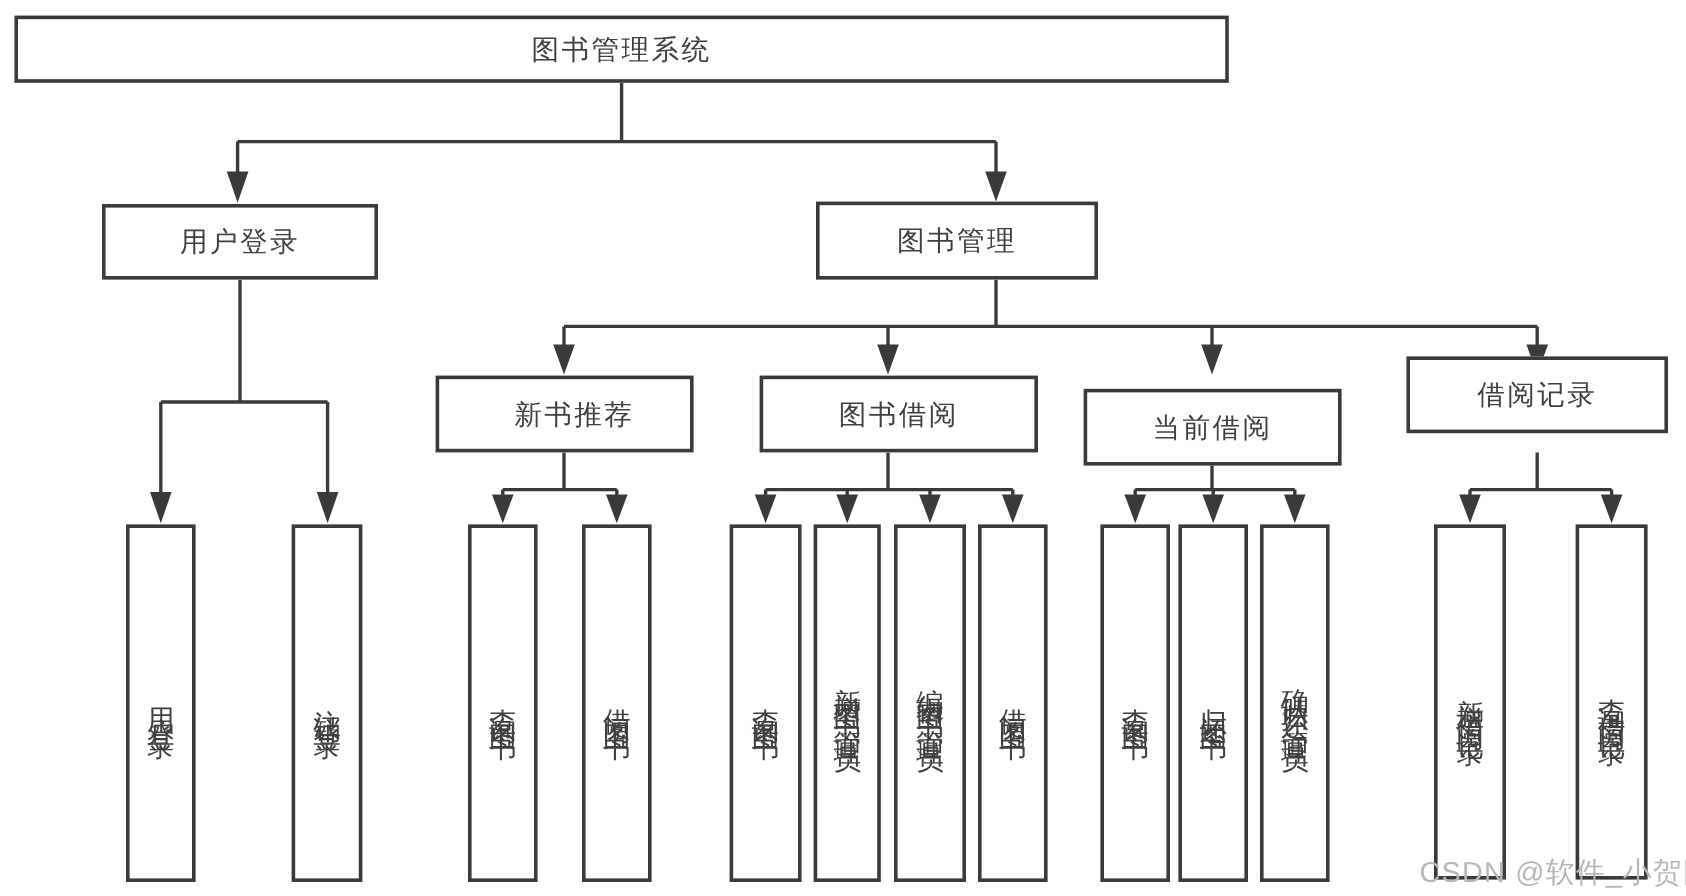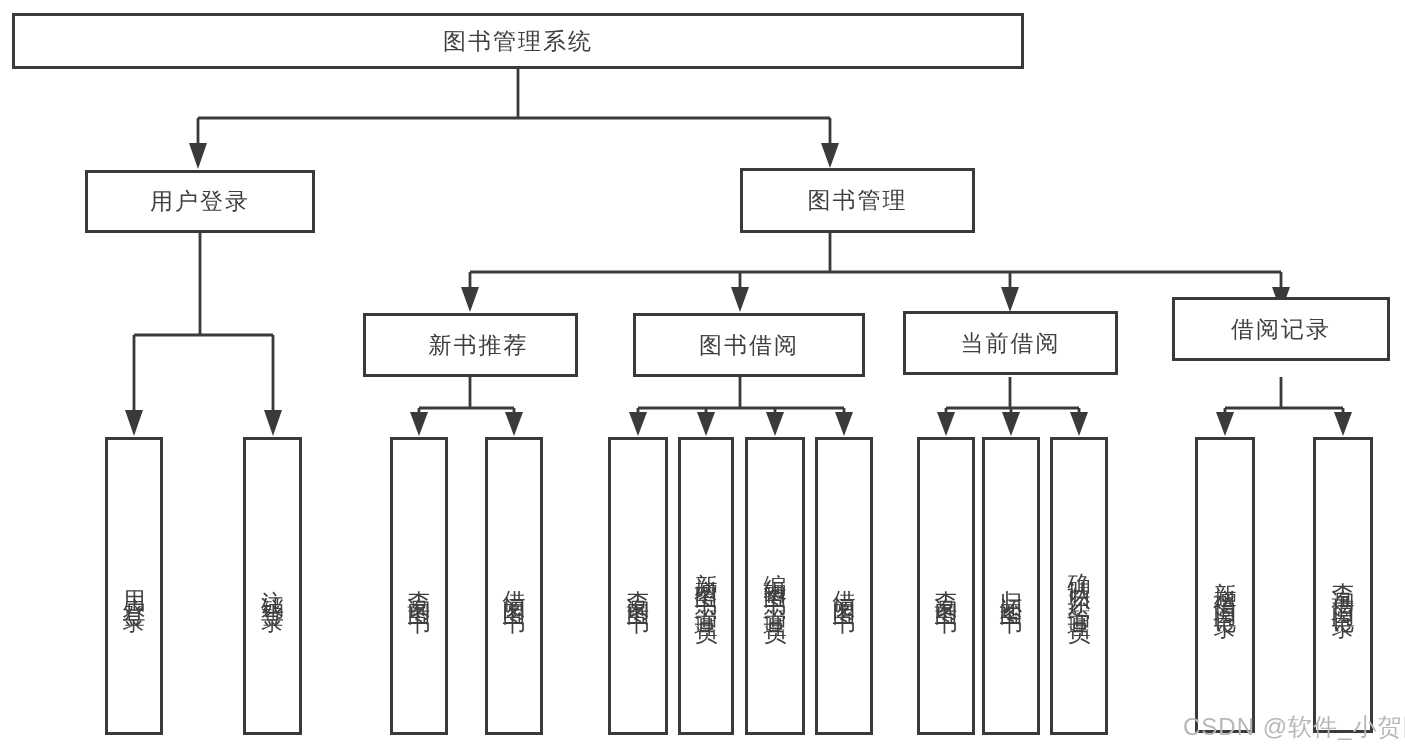--- a/index.html
+++ b/index.html
@@ -79,25 +79,25 @@
       <polygon points="1002,412 1020,412 1011,436"></polygon>
       <polygon points="1070,412 1088,412 1079,436"></polygon>
       <polygon points="1216,412 1234,412 1225,436"></polygon>
       <polygon points="1334,412 1352,412 1343,436"></polygon>
     </g>
   </svg>
 
   <div class="box h" style="left:12px;top:13px;width:1012px;height:56px;">图书管理系统</div>
 
   <div class="box h" style="left:85px;top:170px;width:230px;height:63px;">用户登录</div>
-  <div class="box h" style="left:740px;top:168px;width:235px;height:65px;">图书管理</div>
+  <div class="box h" style="left:680px;top:168px;width:235px;height:65px;">图书管理</div>
 
   <div class="box h" style="left:363px;top:313px;width:215px;height:64px;padding-left:16px;">新书推荐</div>
   <div class="box h" style="left:633px;top:313px;width:232px;height:64px;">图书借阅</div>
-  <div class="box h" style="left:903px;top:311px;width:215px;height:64px;">当前借阅</div>
+  <div class="box h" style="left:903px;top:324px;width:215px;height:64px;">当前借阅</div>
   <div class="box h" style="left:1172px;top:297px;width:218px;height:64px;">借阅记录</div>
 
   <div class="box v" style="left:105px;top:437px;width:58px;height:298px;">用户登录</div>
   <div class="box v" style="left:243px;top:437px;width:59px;height:298px;">注销登录</div>
 
   <div class="box v" style="left:390px;top:437px;width:58px;height:298px;">查询图书</div>
   <div class="box v" style="left:485px;top:437px;width:58px;height:298px;">借阅图书</div>
 
   <div class="box v" style="left:608px;top:437px;width:60px;height:298px;">查询图书</div>
   <div class="box v" style="left:678px;top:437px;width:56px;height:298px;">新增图书（管理员）</div>

